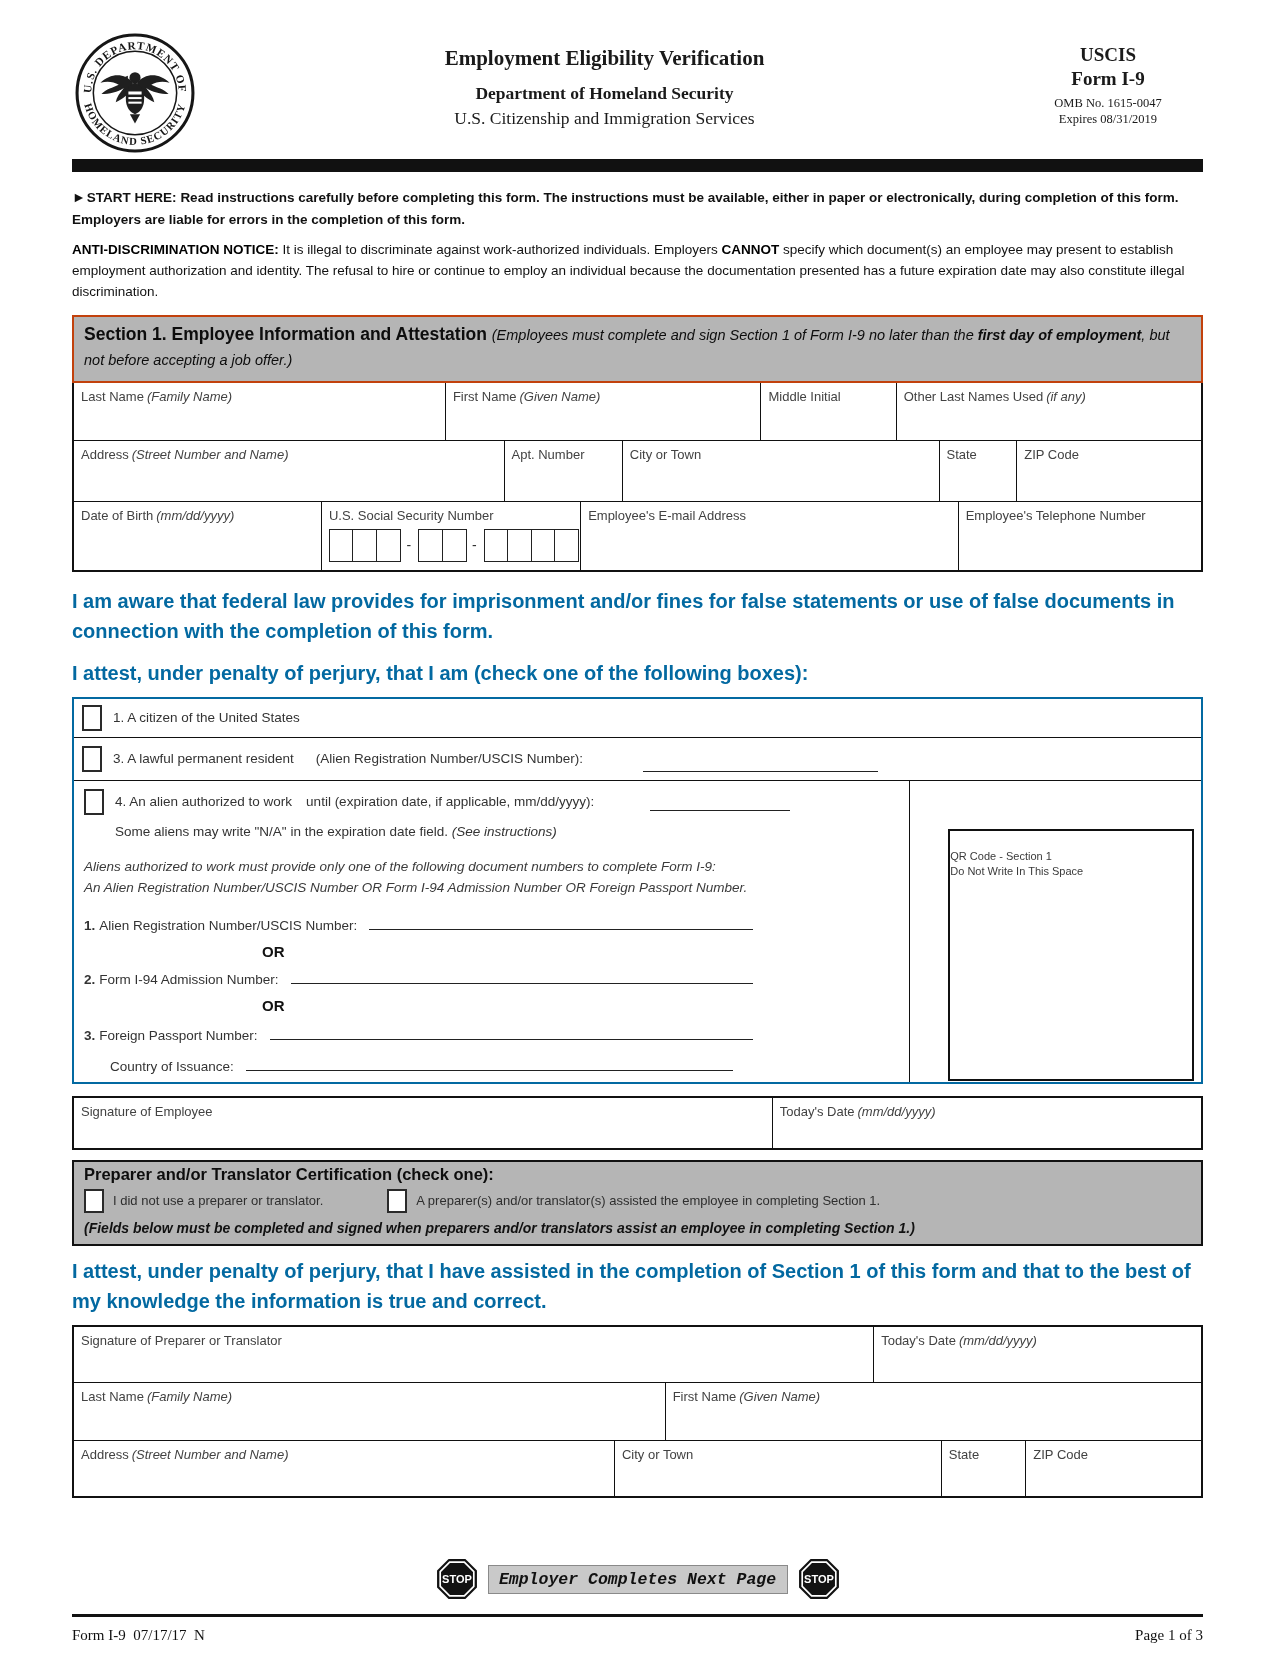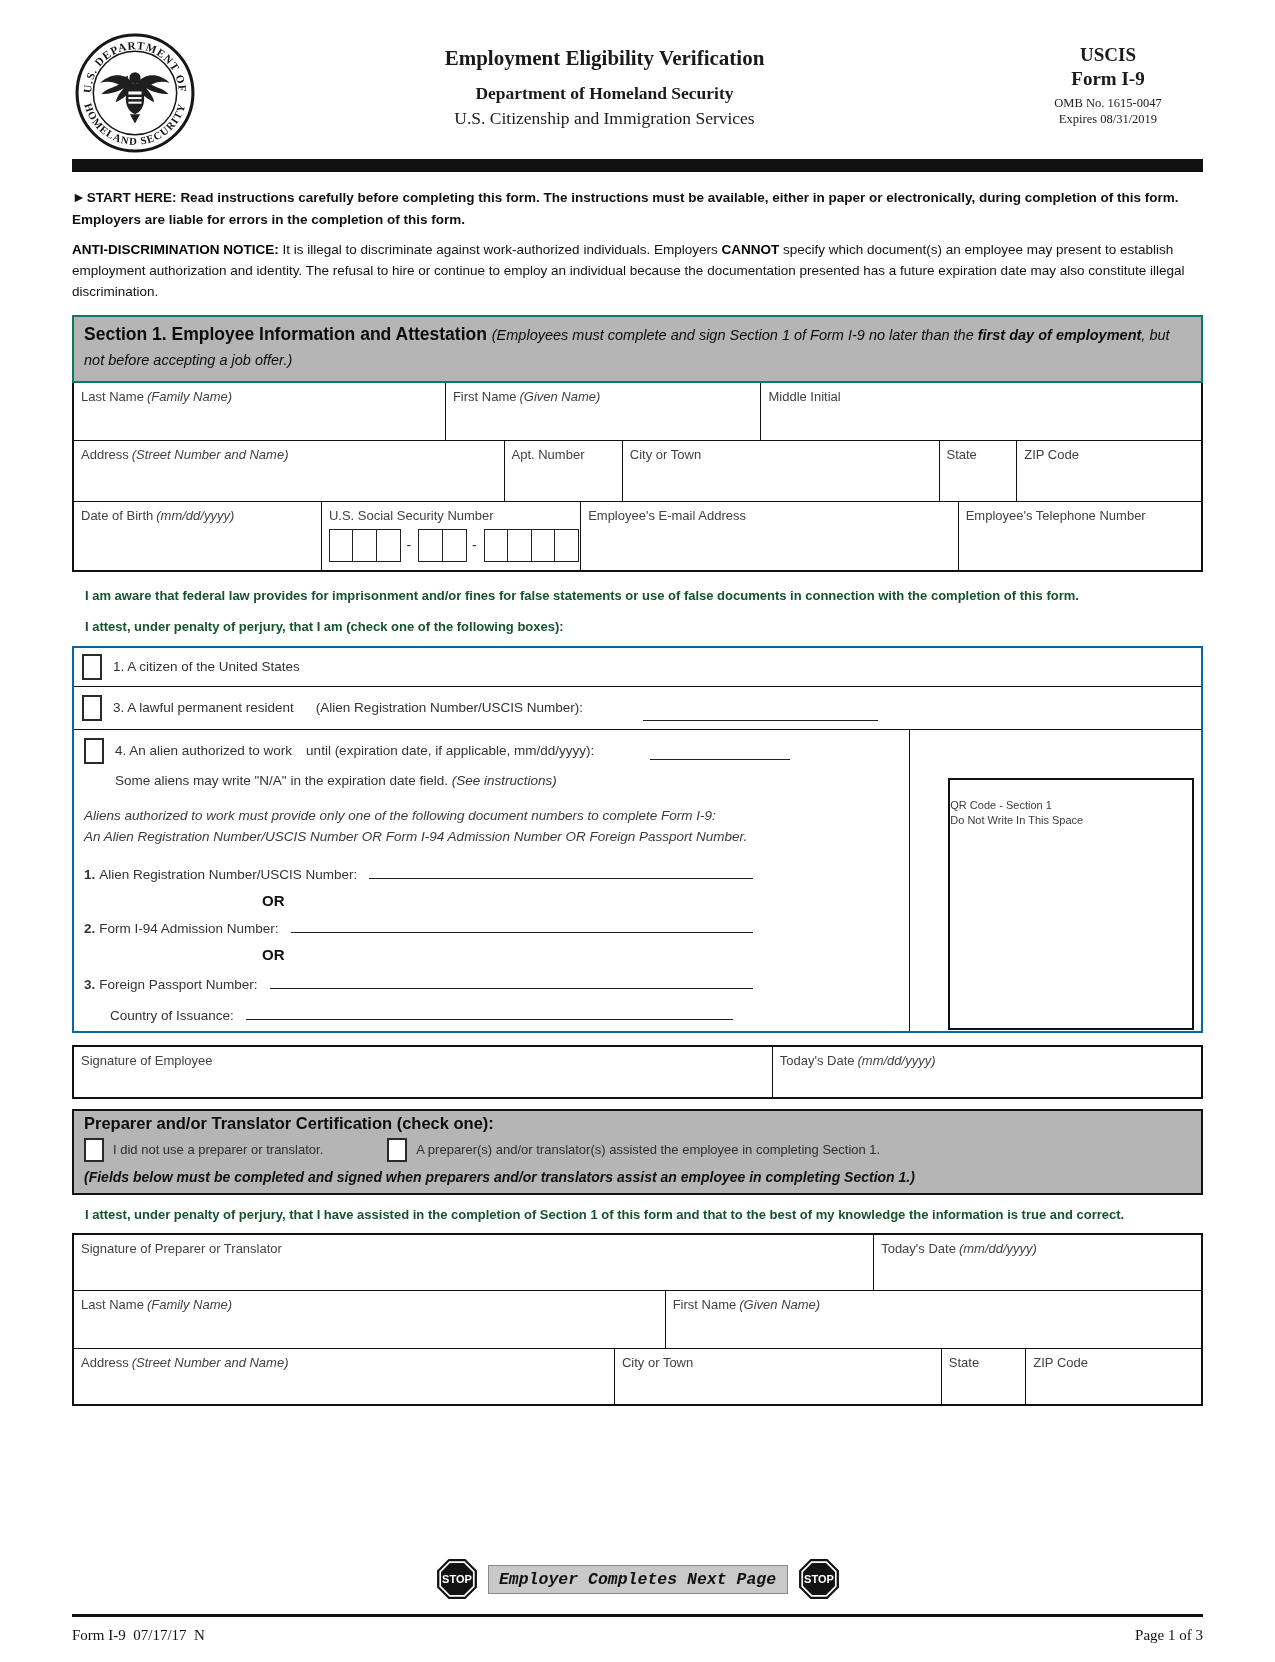--- a/index.html
+++ b/index.html
@@ -21,41 +21,41 @@
   .h-exp{font-size:12.5px;margin-top:1px;}
   .blackbar{height:13px;background:#111;margin-top:5px;}
 
   
   .start{margin:14px 0 0;font-size:13.5px;line-height:1.6;font-weight:bold;color:#111;}
   .start .arrow{font-size:14px;letter-spacing:1px;}
   .ad{margin:10px 0 0;font-size:13.5px;line-height:1.55;color:#111;}
   .ad b{color:#000;}
 
   
-  .sec-hdr{margin-top:12px;border:2px solid #0f766e;background:var(--header-gray,#b5b5b5);
+  .sec-hdr{margin-top:12px;border:2px solid #c2410c;background:var(--header-gray,#b5b5b5);
            padding:5px 10px 8px;font-size:17.5px;line-height:1.45;color:#0d0d0d;}
   .sec-hdr .sec-sub{font-size:14.5px;}
 
   
   .tbl{border:2px solid #111;border-top:none;}
   .tbl.solo{border-top:2px solid #111;}
   .trow{display:flex;border-bottom:1.5px solid #111;}
   .trow:last-child{border-bottom:none;}
   .cell{border-right:1.5px solid #111;padding:4px 7px;box-sizing:border-box;position:relative;}
   .cell:last-child{border-right:none;}
   .fl{font-size:13px;color:#424242;}
   .fl i{margin-left:3px;}
 
   
   .ssnrow{display:flex;align-items:center;margin-top:5px;}
   .sbox{width:23px;height:31px;border:1.5px solid #222;background:#fff;flex:none;margin-right:-1.5px;}
   .sdash{margin:0 7px;color:#333;font-size:14px;}
 
   
-  .bold-par{margin:14px 13px 0;font-size:13px;font-weight:bold;line-height:1.5;color:#14532d;}
+  .bold-par{margin:14px 0 0;font-size:20px;font-weight:bold;line-height:1.5;color:#0369a1;}
   .att-box{border:2px solid #0369a1;margin-top:9px;}
   .arow{display:flex;align-items:center;border-bottom:1.5px solid #111;min-height:34px;
         font-size:13.5px;color:#333;padding:2px 8px;}
   .arow:last-child{border-bottom:none;}
   .cb{width:20px;height:26px;border:2px solid #2a2a2a;background:#fff;flex:none;margin-right:11px;box-sizing:border-box;}
   .uline{border-bottom:1.5px solid #222;}
   .r3-uline{width:235px;align-self:flex-end;margin-left:60px;margin-bottom:6px;}
   .row4wrap{display:flex;min-height:284px;gap:12px;}
   .r4-left{width:75%;border-right:1.5px solid #111;padding:8px 10px;box-sizing:border-box;font-size:13.5px;color:#333;}
   .r4-right{width:25%;position:relative;}
@@ -168,20 +168,23 @@
       <div class="trow" style="height:57px">
         <div class="cell" style="width:33%">
           <span class="fl"><span>Last Name</span><i>(Family Name)</i></span>
         </div>
         <div class="cell" style="width:28%">
           <span class="fl"><span>First Name</span><i>(Given Name)</i></span>
         </div>
         <div class="cell" style="width:12%">
           <span class="fl">Middle Initial</span>
         </div>
+        <div class="cell" style="width:27%">
+          <span class="fl"><span>Other Last Names Used</span><i>(if any)</i></span>
+        </div>
       </div>
       <div class="trow" style="height:60px">
         <div class="cell" style="width:38.2%">
           <span class="fl"><span>Address</span><i>(Street Number and Name)</i></span>
         </div>
         <div class="cell" style="width:10.5%">
           <span class="fl">Apt. Number</span>
         </div>
         <div class="cell" style="width:28.1%">
           <span class="fl">City or Town</span>

